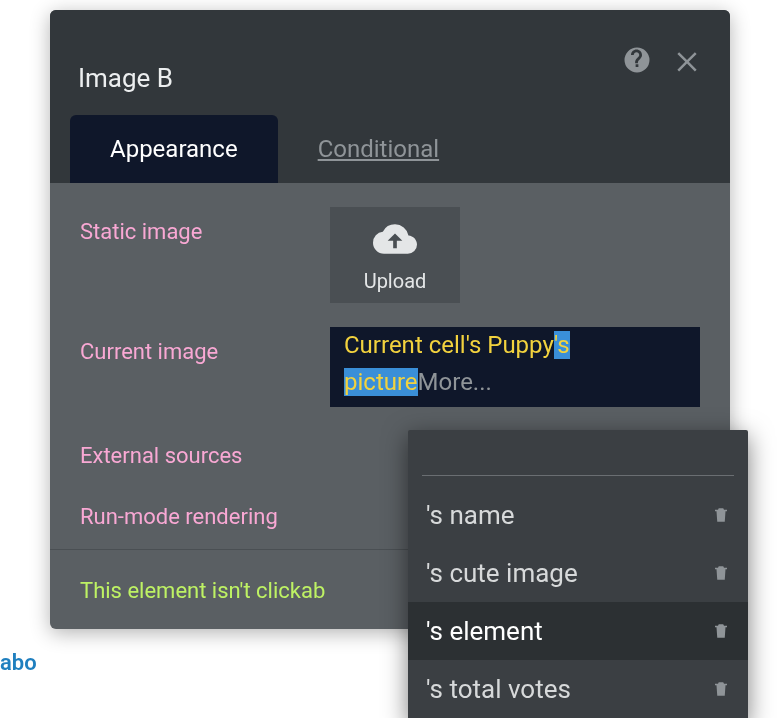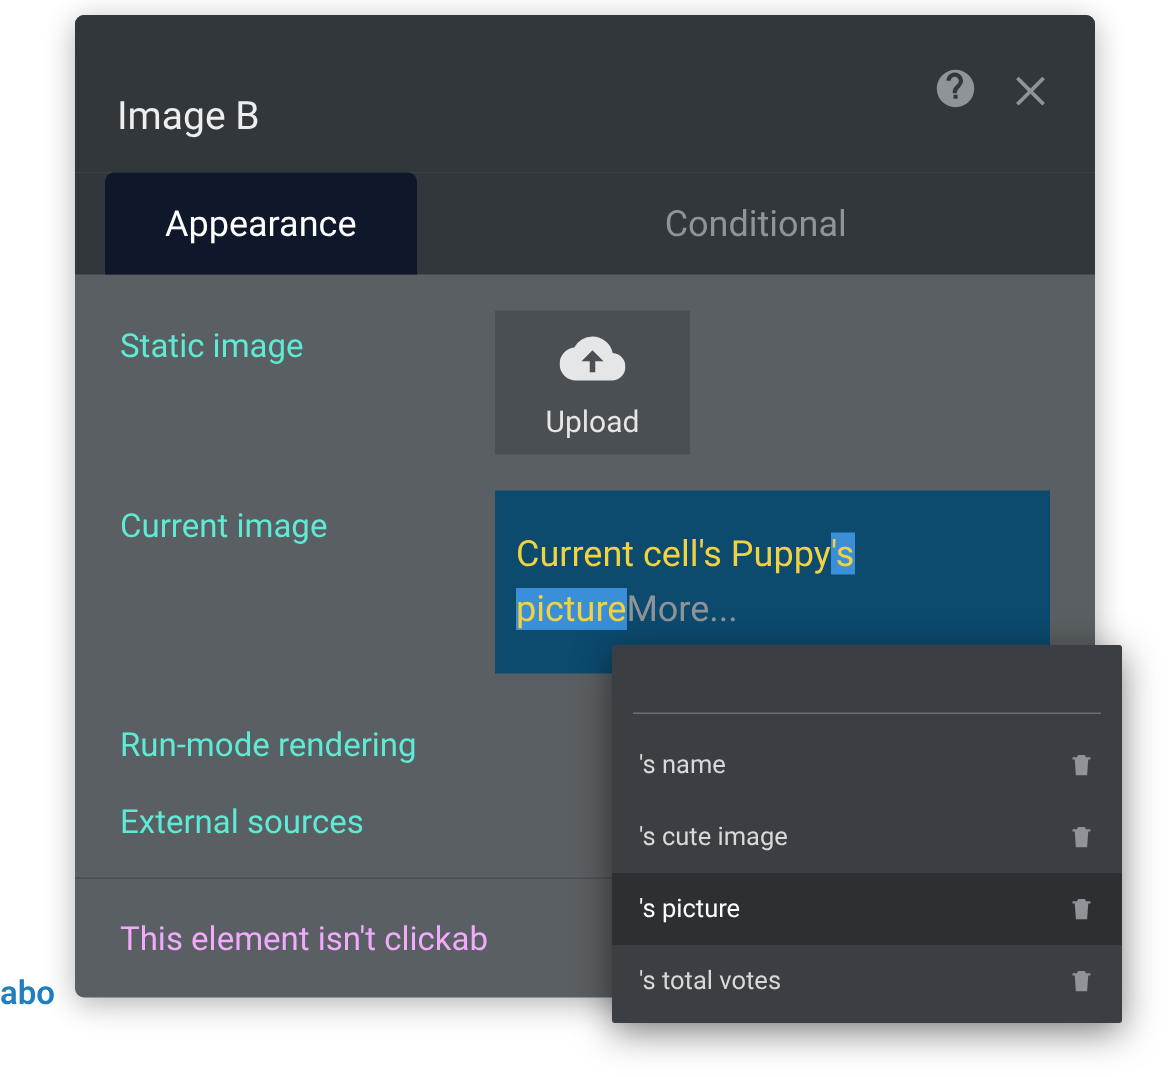--- a/index.html
+++ b/index.html
@@ -53,68 +53,69 @@
     color: #8f9498;
     cursor: pointer;
     border-radius: 6px 6px 0 0;
   }
   .tab.active {
     background: #0f172a;
     color: #fff;
   }
   .tab.inactive {
     flex:1;
-    text-align:center;
+    text-align:left;
+    text-decoration:underline;
   }
   .body {
     padding: 24px 30px 0 30px;
     position: relative;
   }
   .row {
     display: flex;
     align-items: flex-start;
     margin-bottom: 24px;
   }
   .label {
     width: 250px;
-    color: #5eead4;
+    color: #f9a8d4;
     font-size: 22px;
     padding-top: 12px;
   }
   .upload-box {
     background: #4a4f53;
     width: 130px;
     height: 96px;
     display: flex;
     flex-direction: column;
     align-items: center;
     justify-content: center;
     color: #e4e6e7;
     font-size: 20px;
     cursor: pointer;
   }
   .upload-box svg { width:44px; height:44px; fill:#e4e6e7; margin-bottom:8px;}
   .dyn-box {
-    background: #0c4a6e;
+    background: #0f172a;
     flex: 1;
     min-height: 80px;
-    padding: 24px 14px;
+    padding: 0 14px;
     font-size: 24px;
     line-height: 1.55;
   }
   .dyn-text1 { color: #f2d23e; }
   .dyn-hl { background:#3a8fd8; color:#f2d23e; }
   .dyn-hl2 { background:#3a8fd8; color:#f2d23e; }
   .dyn-more { color:#8f9498; }
   .divider {
     border-top:1px solid #4a4f53;
     margin: 20px -30px 0 -30px;
   }
   .footer-text {
-    color:#f0abfc;
+    color:#bef264;
     font-size:22px;
     padding: 28px 0 26px 0;
   }
   .dropdown {
     position: absolute;
     left: 358px;
     top: 420px;
     width: 340px;
     background: #3b3f43;
     border-radius: 2px;
@@ -124,21 +125,21 @@
   .dd-search {
     margin: 4px 14px 10px 14px;
     height: 34px;
     border-bottom: 1px solid #6a6e72;
   }
   .dd-item {
     display:flex;
     align-items:center;
     padding: 14px 18px;
     color:#d7d9da;
-    font-size:17px;
+    font-size:26px;
     cursor:pointer;
   }
   .dd-item.selected {
     background:#2c3033;
     color:#fff;
   }
   .dd-item .dd-label { flex:1; }
   .dd-item svg.trash { width:18px; height:20px; fill:#8f9498; }
   .abo {
     position:absolute;
@@ -187,26 +188,26 @@
       </div>
     </div>
 
     <div class="row">
       <div class="label">Current image</div>
       <div class="dyn-box">
         <span class="dyn-text1">Current cell's Puppy</span><span class="dyn-hl">'s </span><span class="dyn-hl2">picture</span><span class="dyn-more">More...</span>
       </div>
     </div>
 
+    <div class="row">
+      <div class="label">External sources</div>
+    </div>
+
     <div class="row" style="margin-bottom:14px;">
       <div class="label">Run-mode rendering</div>
-    </div>
-
-    <div class="row">
-      <div class="label">External sources</div>
     </div>
 
     <div class="divider"></div>
 
     <div class="footer-text">This element isn't clickab</div>
 
   </div>
 
   <div class="dropdown">
     <div class="dd-search"></div>
@@ -216,21 +217,21 @@
           <path d="M6 7h12l-1 14H7L6 7zm3-4h6l1 2h4v2H4V5h4l1-2z"></path>
         </svg>
     </div>
     <div class="dd-item">
       <span class="dd-label">'s cute image</span>
       <svg class="trash" viewBox="0 0 24 24">
           <path d="M6 7h12l-1 14H7L6 7zm3-4h6l1 2h4v2H4V5h4l1-2z"></path>
         </svg>
     </div>
     <div class="dd-item selected">
-      <span class="dd-label">'s picture</span>
+      <span class="dd-label">'s element</span>
       <svg class="trash" viewBox="0 0 24 24">
           <path d="M6 7h12l-1 14H7L6 7zm3-4h6l1 2h4v2H4V5h4l1-2z"></path>
         </svg>
     </div>
     <div class="dd-item">
       <span class="dd-label">'s total votes</span>
       <svg class="trash" viewBox="0 0 24 24">
           <path d="M6 7h12l-1 14H7L6 7zm3-4h6l1 2h4v2H4V5h4l1-2z"></path>
         </svg>
     </div>

